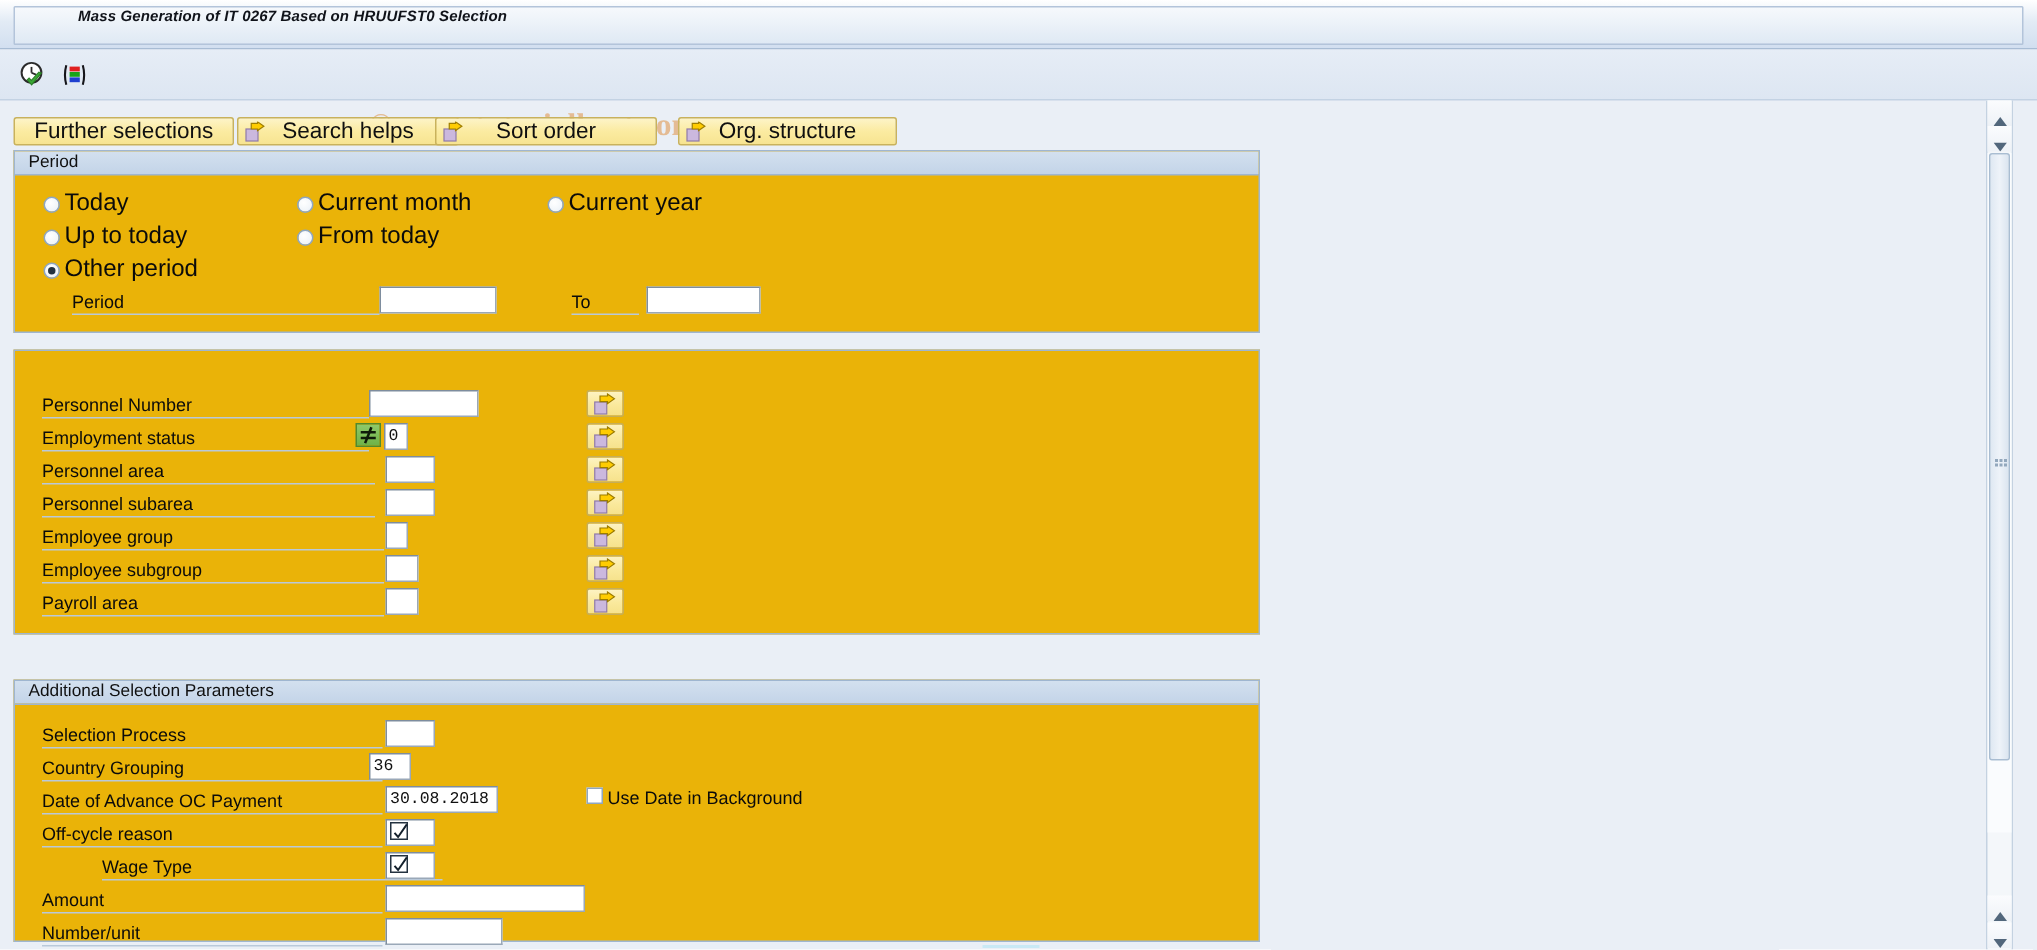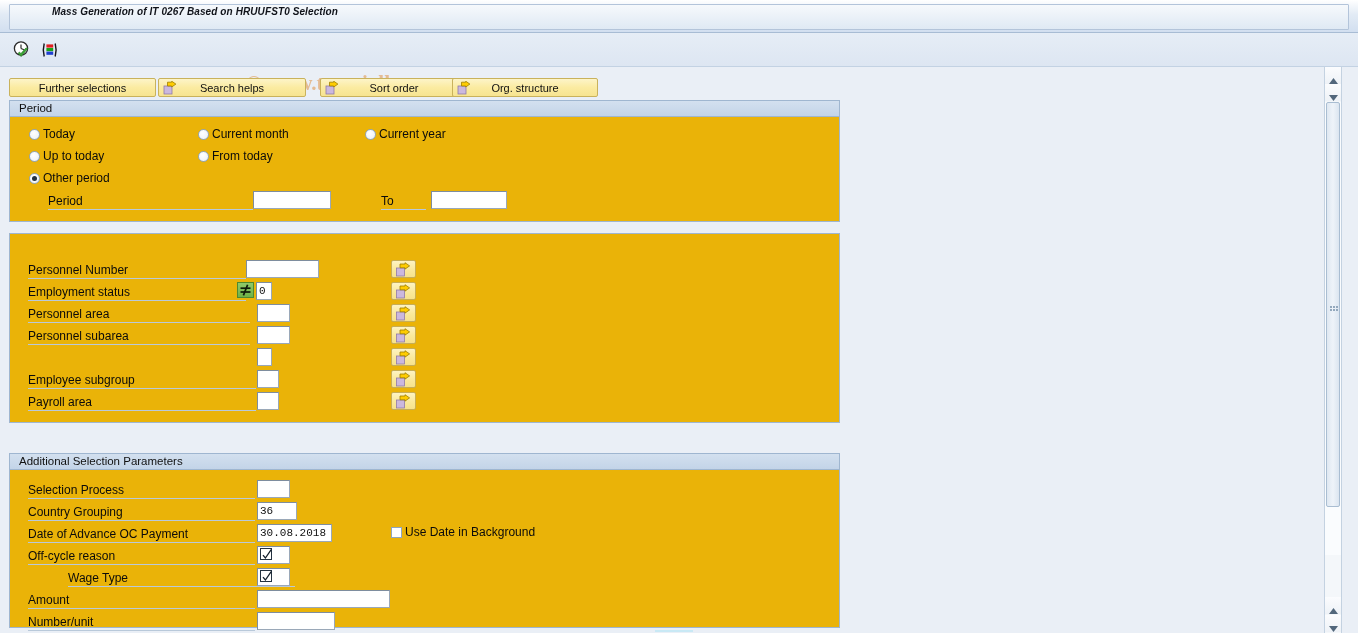--- a/index.html
+++ b/index.html
@@ -93,21 +93,21 @@
     width: 1320px; height: 24px;
   }
   .sapbtn {
     position: absolute;
     top: 10px;
     height: 19px;
     background: linear-gradient(to bottom, #fdf4c8 0%, #fbeba1 50%, #f7e491 100%);
     border: 1px solid #c9b25c;
     border-radius: 2px;
     box-sizing: border-box;
-    font-size: 11px;
+    font-size: 15px;
     color: #101010;
     cursor: pointer;
     display: flex;
     align-items: center;
     justify-content: center;
     white-space: nowrap;
     padding: 0 4px;
   }
   .sapbtn .arrowico {
     position: absolute;
@@ -152,21 +152,21 @@
     position: relative;
   }
   .radio.on::after {
     content: "";
     position: absolute;
     left: 2px; top: 2px;
     width: 5px; height: 5px;
     border-radius: 50%;
     background: #23313f;
   }
-  .radio-label { font-size: 12px; color: #0b0b0b; }
+  .radio-label { font-size: 16px; color: #0b0b0b; }
 
   
   .fld-label {
     position: absolute;
     font-size: 12px;
     color: #0b0b0b;
     white-space: nowrap;
     border-bottom: 1px solid #b9c9da;
     box-sizing: border-box;
     padding-bottom: 1px;
@@ -212,21 +212,21 @@
 
   
   .cbx {
     width: 11px; height: 11px;
     background: #ffffff;
     border: 1px solid #8fa6bf;
     box-sizing: border-box;
     flex: 0 0 auto;
     margin-right: 3px;
   }
-  .cbx-row { position: absolute; display: flex; align-items: center; white-space: nowrap; cursor: pointer; }
+  .cbx-row { position: absolute; display: flex; white-space: nowrap; cursor: pointer; }
   .cbx-label { font-size: 12px; color: #0b0b0b; }
 
   
   .ckglyph {
     position: absolute;
     left: 2px; top: 1px;
     width: 12px; height: 12px;
     border: 1px solid #243240;
     box-sizing: border-box;
   }
@@ -309,21 +309,21 @@
     <div class="sapbtn" style="left:158px; width:148px;">
       <span class="arrowico">
         <svg width="14" height="14" viewBox="0 0 14 14">
           <rect x="1" y="5" width="8" height="8" fill="#cbb8de" stroke="#8f7aa8" stroke-width="0.8"></rect>
           <path d="M4.5 1.2 h4.2 v-1.0 l4.2 2.9 l-4.2 2.9 v-1.0 h-4.2 z" fill="#ffcc00" stroke="#a07f00" stroke-width="0.8"></path>
         </svg>
       </span>
       <span>Search helps</span>
     </div>
 
-    <div class="sapbtn" style="left:320px; width:148px;">
+    <div class="sapbtn" style="left:290px; width:148px;">
       <span class="arrowico">
         <svg width="14" height="14" viewBox="0 0 14 14">
           <rect x="1" y="5" width="8" height="8" fill="#cbb8de" stroke="#8f7aa8" stroke-width="0.8"></rect>
           <path d="M4.5 1.2 h4.2 v-1.0 l4.2 2.9 l-4.2 2.9 v-1.0 h-4.2 z" fill="#ffcc00" stroke="#a07f00" stroke-width="0.8"></path>
         </svg>
       </span>
       <span>Sort order</span>
     </div>
 
     <div class="sapbtn" style="left:452px; width:146px;">
@@ -415,20 +415,21 @@
 
       <div class="fld-label" style="left:18px; top:78px; width:222px;">Personnel subarea</div>
       <div class="txtin" style="left:247px; top:75px; width:33px; height:18px;"></div>
       <div class="selbtn" style="left:381px; top:75px;">
         <svg width="17" height="15" viewBox="0 0 17 15">
           <rect x="0.5" y="6" width="8" height="8" fill="#cbb8de" stroke="#8f7aa8" stroke-width="0.8"></rect>
           <path d="M4 2 h5 v-1.3 l4.6 3.2 l-4.6 3.2 v-1.3 h-5 z" fill="#ffcc00" stroke="#9c7c00" stroke-width="0.8"></path>
         </svg>
       </div>
 
+      <div class="fld-label" style="left:18px; top:100px; width:228px;">Employee group</div>
       <div class="txtin" style="left:247px; top:97px; width:15px; height:18px;"></div>
       <div class="selbtn" style="left:381px; top:97px;">
         <svg width="17" height="15" viewBox="0 0 17 15">
           <rect x="0.5" y="6" width="8" height="8" fill="#cbb8de" stroke="#8f7aa8" stroke-width="0.8"></rect>
           <path d="M4 2 h5 v-1.3 l4.6 3.2 l-4.6 3.2 v-1.3 h-5 z" fill="#ffcc00" stroke="#9c7c00" stroke-width="0.8"></path>
         </svg>
       </div>
 
       <div class="fld-label" style="left:18px; top:122px; width:228px;">Employee subgroup</div>
       <div class="txtin" style="left:247px; top:119px; width:22px; height:18px;"></div>
@@ -452,21 +453,21 @@
   </div>
 
   <div class="panel" style="left:9px; top:453px; width:831px; height:175px;">
     <div class="panel-header">Additional Selection Parameters</div>
     <div class="panel-body">
 
       <div class="fld-label" style="left:18px; top:12px; width:227px;">Selection Process</div>
       <div class="txtin" style="left:247px; top:9px; width:33px; height:18px;"></div>
 
       <div class="fld-label" style="left:18px; top:34px; width:227px;">Country Grouping</div>
-      <div class="txtin" style="left:247px; top:31px; width:40px; height:18px;">36</div>
+      <div class="txtin" style="left:236px; top:31px; width:28px; height:18px;">36</div>
 
       <div class="fld-label" style="left:18px; top:56px; width:227px;">Date of Advance OC Payment</div>
       <div class="txtin" style="left:247px; top:53px; width:75px; height:18px;">30.08.2018</div>
       <div class="cbx-row" style="left:381px; top:54px;">
         <span class="cbx"></span>
         <span class="cbx-label">Use Date in Background</span>
       </div>
 
       <div class="fld-label" style="left:18px; top:78px; width:227px;">Off-cycle reason</div>
       <div class="txtin" style="left:247px; top:75px; width:33px; height:18px;">

